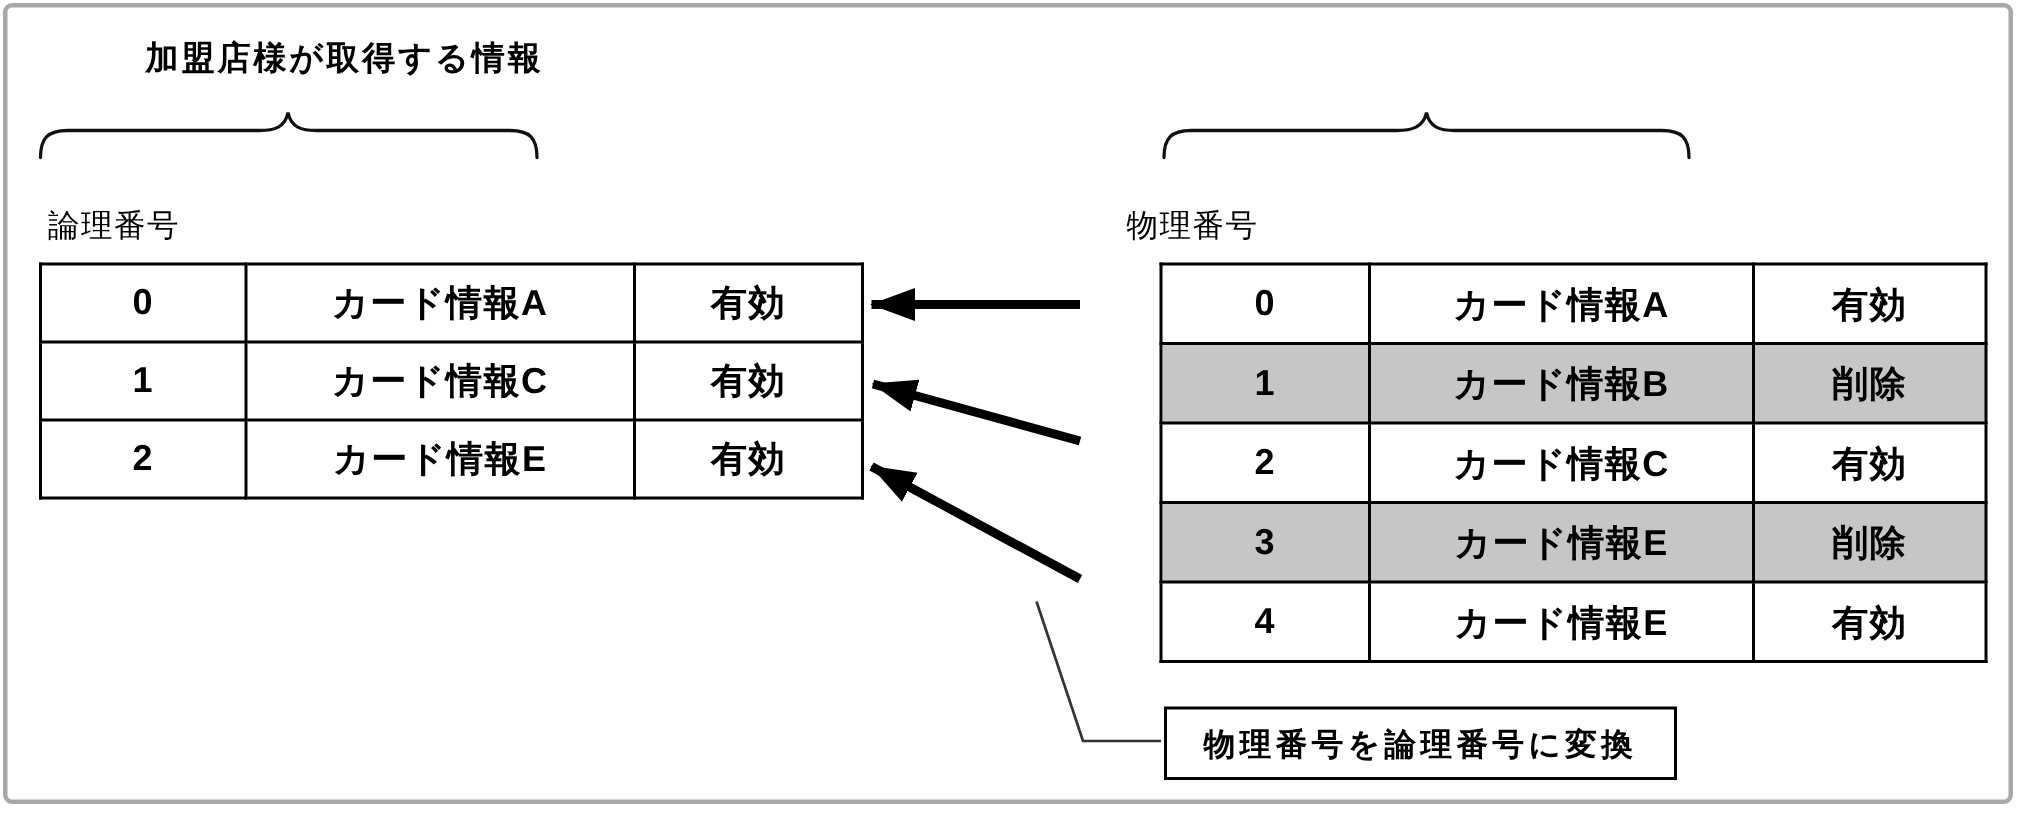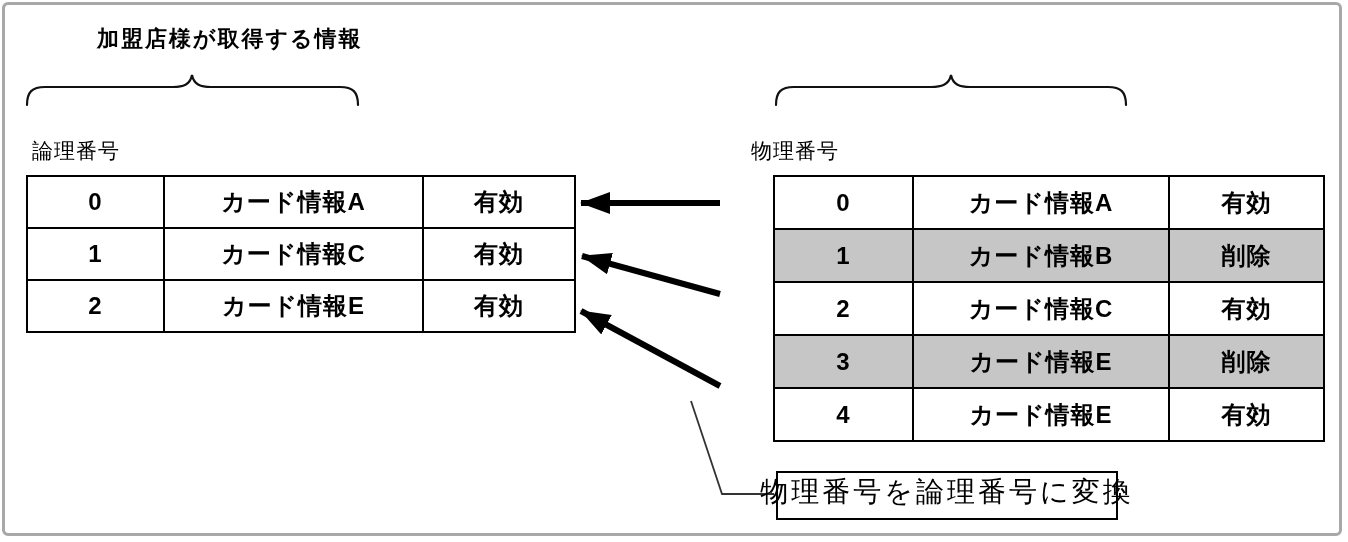--- a/index.html
+++ b/index.html
@@ -39,22 +39,22 @@
   table.right-t{width:550px;}
   table.right-t td{height:51px;}
   tr.deleted td{background:var(--deleted-bg,#c6c6c6);}
   .overlay{pointer-events:none;}
   .overlay line{stroke:#000;stroke-width:6;}
   .overlay polyline{stroke:#333;stroke-width:1.8;fill:none;}
   .callout-box{
     box-sizing:border-box;
     width:342px;height:49px;
     border:2px solid #000;background:#fff;
-    display:flex;align-items:flex-start;justify-content:center;
-    font-size:28px;font-weight:normal;letter-spacing:3px;
+    display:flex;align-items:center;justify-content:center;
+    font-size:21px;font-weight:bold;letter-spacing:3px;
     white-space:nowrap;
   }
 </style>
 </head>
 <body>
 
 <div class="frame">
 
   <div class="abs section-header" style="left:44px;top:20px;margin-left:48px;">加盟店様が取得する情報</div>
 

